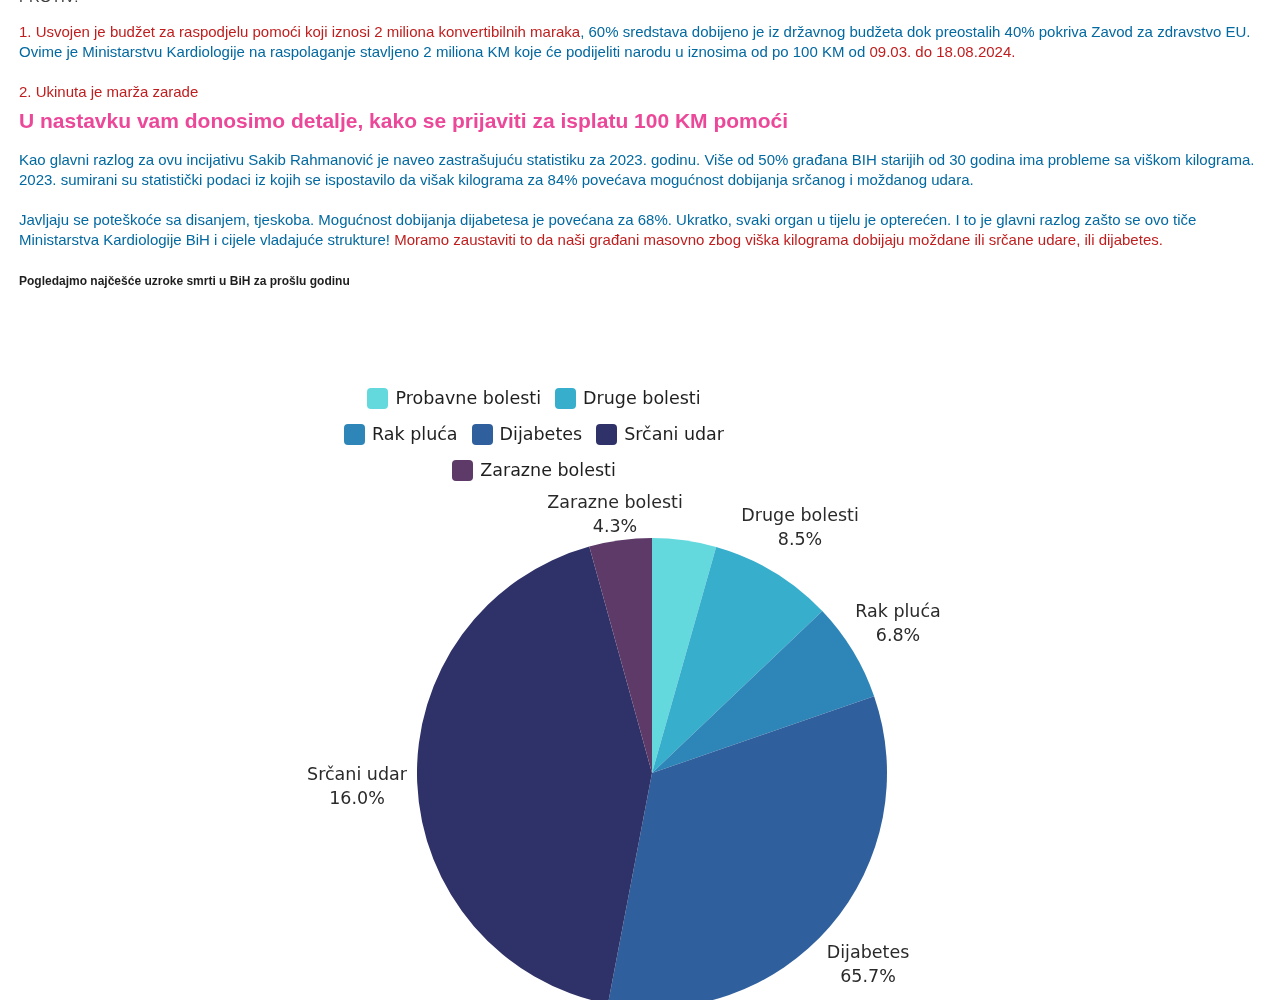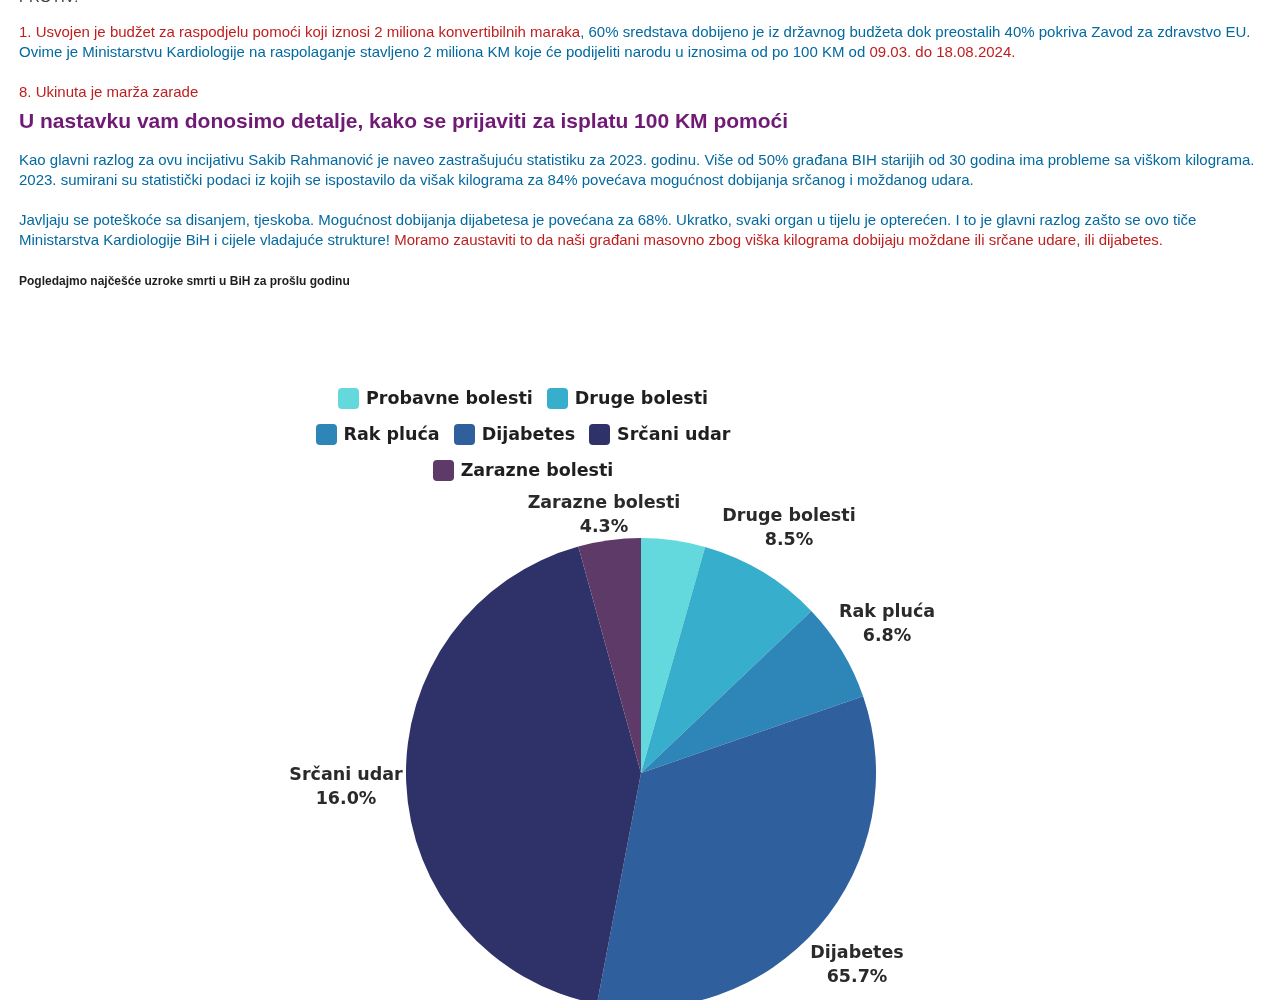--- a/index.html
+++ b/index.html
@@ -18,29 +18,29 @@
   #intro{margin-top:15px;}
   p.para{margin:0 0 20px;padding:0 19px;font-size:15px;line-height:20px;}
   #intro p.para:last-child{margin-bottom:6px;}
   #bodyparas p.para:last-child{}
 
   .run.normal{color:#0369a1;font-weight:400;}
   .run.red-bold{color:#c01e1e;font-weight:400;}
 
   h1.main-heading{
     margin:0 0 16px;padding:0 19px;
-    font-size:21px;line-height:26px;font-weight:700;color:#701a75;
+    font-size:21px;line-height:26px;font-weight:700;color:#ec4899;
   }
   h2.chart-heading{
     margin:16px 0 0;padding:0 19px;
     font-size:12px;line-height:22px;font-weight:700;color:#1f1f1f;
   }
 
   
-  .chart{position:absolute;top:380px;left:6px;width:1034px;height:620px;overflow:hidden;font-weight:bold;}
+  .chart{position:absolute;top:380px;left:17px;width:1034px;height:620px;overflow:hidden;}
   .legend{position:absolute;top:5px;left:0;right:0;display:flex;flex-direction:column;align-items:center;gap:10px;}
   .legend-row{display:flex;gap:14px;align-items:center;}
   .legend-item{display:flex;align-items:center;gap:7px;height:26px;
     font-family:"DejaVu Sans",sans-serif;font-size:17.5px;color:#1f1f1f;}
   .swatch{width:21px;height:21px;border-radius:4px;flex:0 0 auto;}
 
   #pie-svg{position:absolute;left:399px;top:157px;}
 
   .pie-label{
     position:absolute;transform:translate(-50%,-50%);
@@ -51,21 +51,21 @@
 </head>
 <body>
 
 <main>
   <div class="cut-line">
     <span class="inner">PROTIV:</span>
   </div>
 
   <section id="intro">
       <p class="para"><span class="run red-bold">1. Usvojen je budžet za raspodjelu pomoći koji iznosi 2 miliona konvertibilnih maraka</span><span class="run normal">, 60% sredstava dobijeno je iz državnog budžeta dok preostalih 40% pokriva Zavod za zdravstvo EU. Ovime je Ministarstvu Kardiologije na raspolaganje stavljeno 2 miliona KM koje će podijeliti narodu u iznosima od po 100 KM od </span><span class="run red-bold">09.03. do 18.08.2024.</span></p>
-      <p class="para"><span class="run red-bold">8. Ukinuta je marža zarade</span></p>
+      <p class="para"><span class="run red-bold">2. Ukinuta je marža zarade</span></p>
     </section>
 
   <h1 class="main-heading">U nastavku vam donosimo detalje, kako se prijaviti za isplatu 100 KM pomoći</h1>
 
   <section id="bodyparas">
       <p class="para"><span class="run normal">Kao glavni razlog za ovu incijativu Sakib Rahmanović je naveo zastrašujuću statistiku za 2023. godinu. Više od 50% građana BIH starijih od 30 godina ima probleme sa viškom kilograma. 2023. sumirani su statistički podaci iz kojih se ispostavilo da višak kilograma za 84% povećava mogućnost dobijanja srčanog i moždanog udara.</span></p>
       <p class="para"><span class="run normal">Javljaju se poteškoće sa disanjem, tjeskoba. Mogućnost dobijanja dijabetesa je povećana za 68%. Ukratko, svaki organ u tijelu je opterećen. I to je glavni razlog zašto se ovo tiče Ministarstva Kardiologije BiH i cijele vladajuće strukture! </span><span class="run red-bold">Moramo zaustaviti to da naši građani masovno zbog viška kilograma dobijaju moždane ili srčane udare, ili dijabetes.</span></p>
     </section>
 
   <h2 class="chart-heading">Pogledajmo najčešće uzroke smrti u BiH za prošlu godinu</h2>

